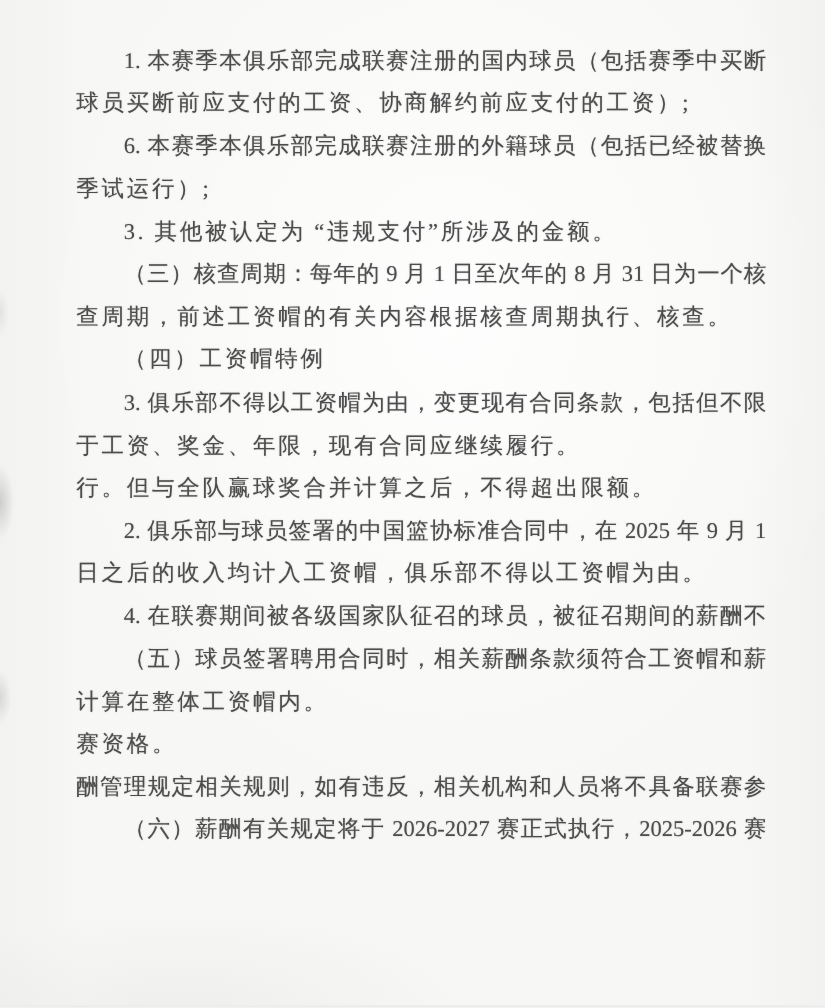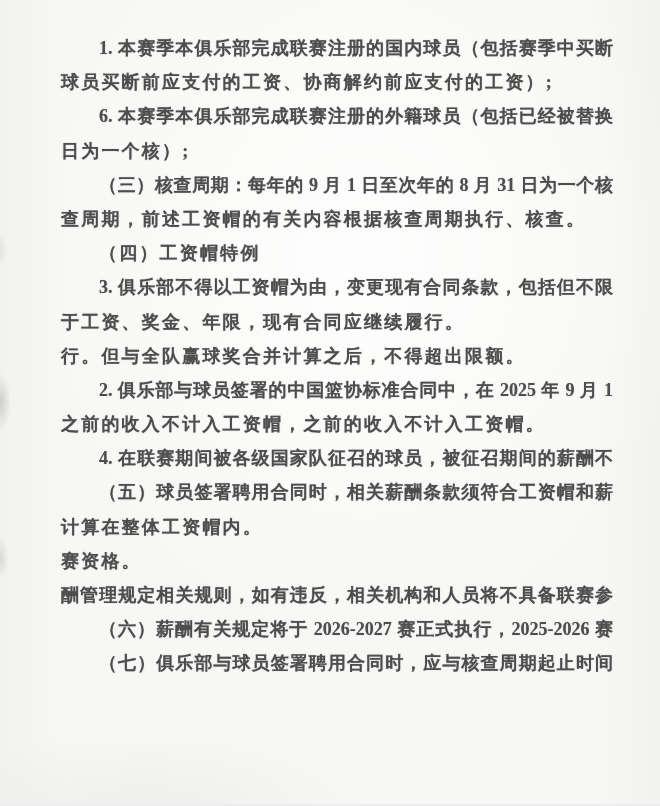--- a/index.html
+++ b/index.html
@@ -19,21 +19,20 @@
     overflow: hidden;
     background-color: #f7f7f5;
     background-image:
       radial-gradient(ellipse 16px 42px at 0px 402px, rgba(110,110,110,0.28), rgba(110,110,110,0) 70%),
       radial-gradient(ellipse 13px 30px at 0px 558px, rgba(120,120,120,0.22), rgba(120,120,120,0) 70%),
       radial-gradient(ellipse 10px 26px at 0px 250px, rgba(130,130,130,0.14), rgba(130,130,130,0) 70%),
       radial-gradient(ellipse 300px 110px at 22% 101%, rgba(160,160,160,0.10), rgba(160,160,160,0) 75%),
       radial-gradient(ellipse 430px 520px at 55% 32%, rgba(255,255,255,0.85), rgba(255,255,255,0) 78%),
       linear-gradient(90deg, rgba(198,198,198,0.10), rgba(255,255,255,0) 10%, rgba(255,255,255,0) 90%, rgba(202,202,202,0.12));
     font-family: "Liberation Serif", serif;
-    font-weight: bold;
   }
   .doc {
     position: absolute;
     left: 61px;
     top: 31px;
     width: 552px;
   }
   .ln {
     height: 34.2px;
     line-height: 34.2px;
@@ -55,30 +54,30 @@
   }
 </style>
 </head>
 <body>
 
 <div class="page">
   <div class="doc">
     <div class="ln ind fill">1. 本赛季本俱乐部完成联赛注册的国内球员（包括赛季中买断</div>
     <div class="ln">球员买断前应支付的工资、协商解约前应支付的工资）;</div>
     <div class="ln ind fill">6. 本赛季本俱乐部完成联赛注册的外籍球员（包括已经被替换</div>
-    <div class="ln">日为一个核）;</div>
+    <div class="ln">季试运行）;</div>
+    <div class="ln ind">3. 其他被认定为 “违规支付”所涉及的金额。</div>
     <div class="ln ind fill">（三）核查周期：每年的 9 月 1 日至次年的 8 月 31 日为一个核</div>
     <div class="ln">查周期，前述工资帽的有关内容根据核查周期执行、核查。</div>
     <div class="ln ind">（四）工资帽特例</div>
     <div class="ln ind fill">3. 俱乐部不得以工资帽为由，变更现有合同条款，包括但不限</div>
     <div class="ln">于工资、奖金、年限，现有合同应继续履行。</div>
     <div class="ln">行。但与全队赢球奖合并计算之后，不得超出限额。</div>
     <div class="ln ind fill">2. 俱乐部与球员签署的中国篮协标准合同中，在 2025 年 9 月 1</div>
-    <div class="ln">之前的收入不计入工资帽，之前的收入不计入工资帽。</div>
+    <div class="ln">日之后的收入均计入工资帽，俱乐部不得以工资帽为由。</div>
     <div class="ln ind fill">4. 在联赛期间被各级国家队征召的球员，被征召期间的薪酬不</div>
     <div class="ln ind fill">（五）球员签署聘用合同时，相关薪酬条款须符合工资帽和薪</div>
     <div class="ln">计算在整体工资帽内。</div>
     <div class="ln">赛资格。</div>
     <div class="ln fill">酬管理规定相关规则，如有违反，相关机构和人员将不具备联赛参</div>
     <div class="ln ind fill">（六）薪酬有关规定将于 2026-2027 赛正式执行，2025-2026 赛</div>
-    <div class="ln ind fill">（七）俱乐部与球员签署聘用合同时，应与核查周期起止时间</div>
   </div>
 </div>
 
 </body></html>

